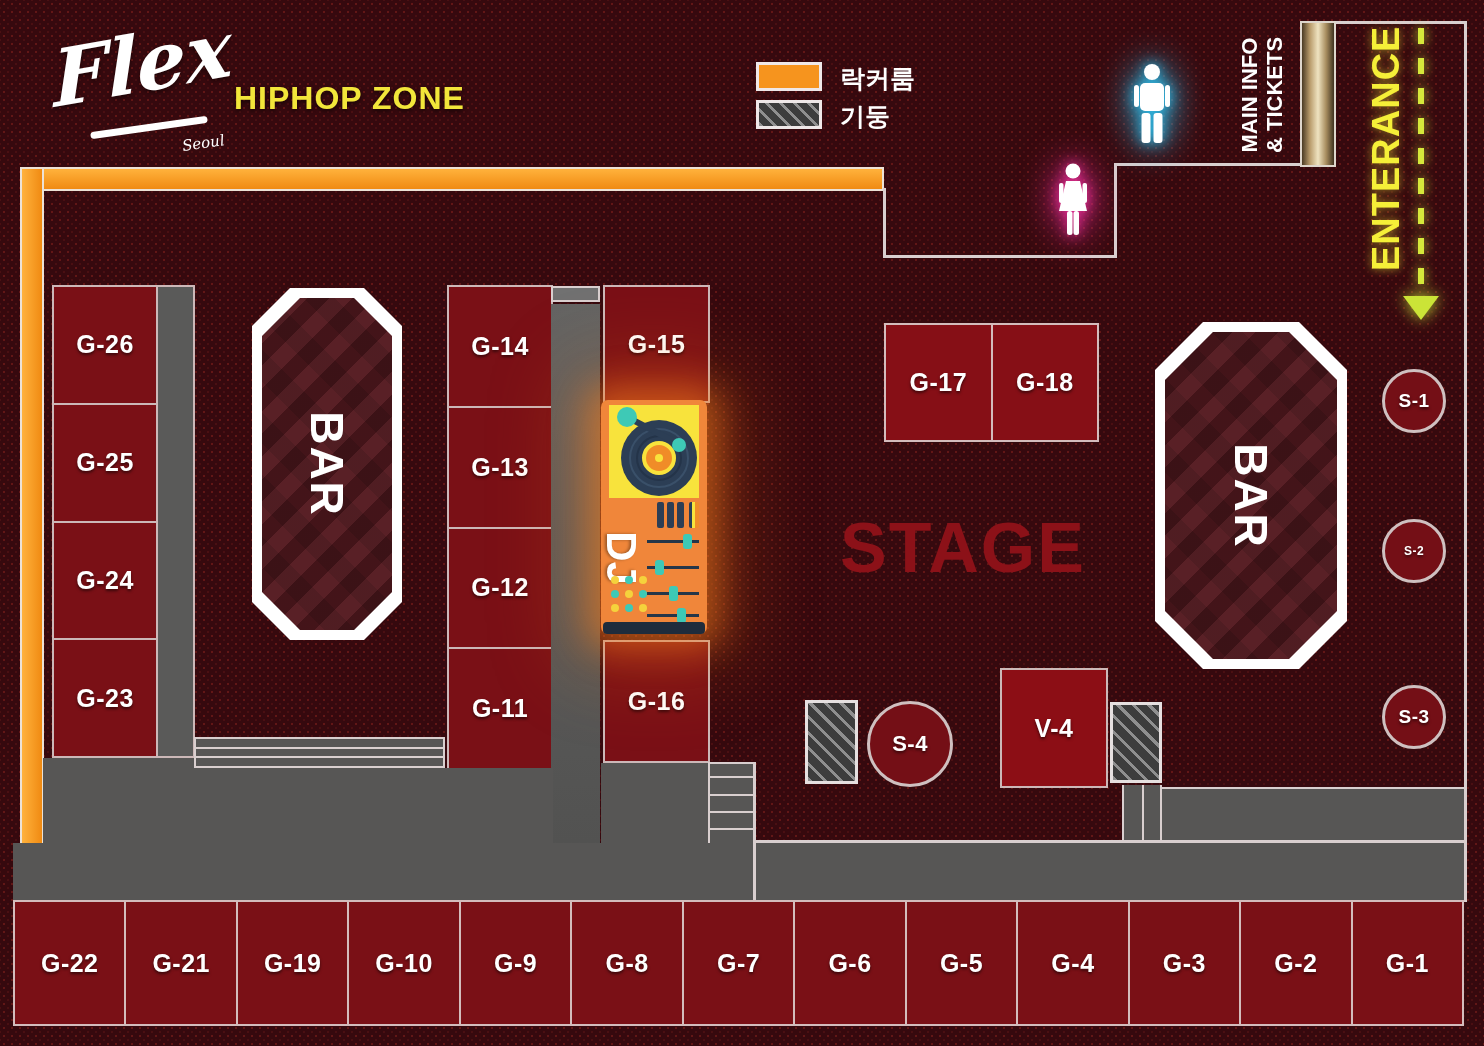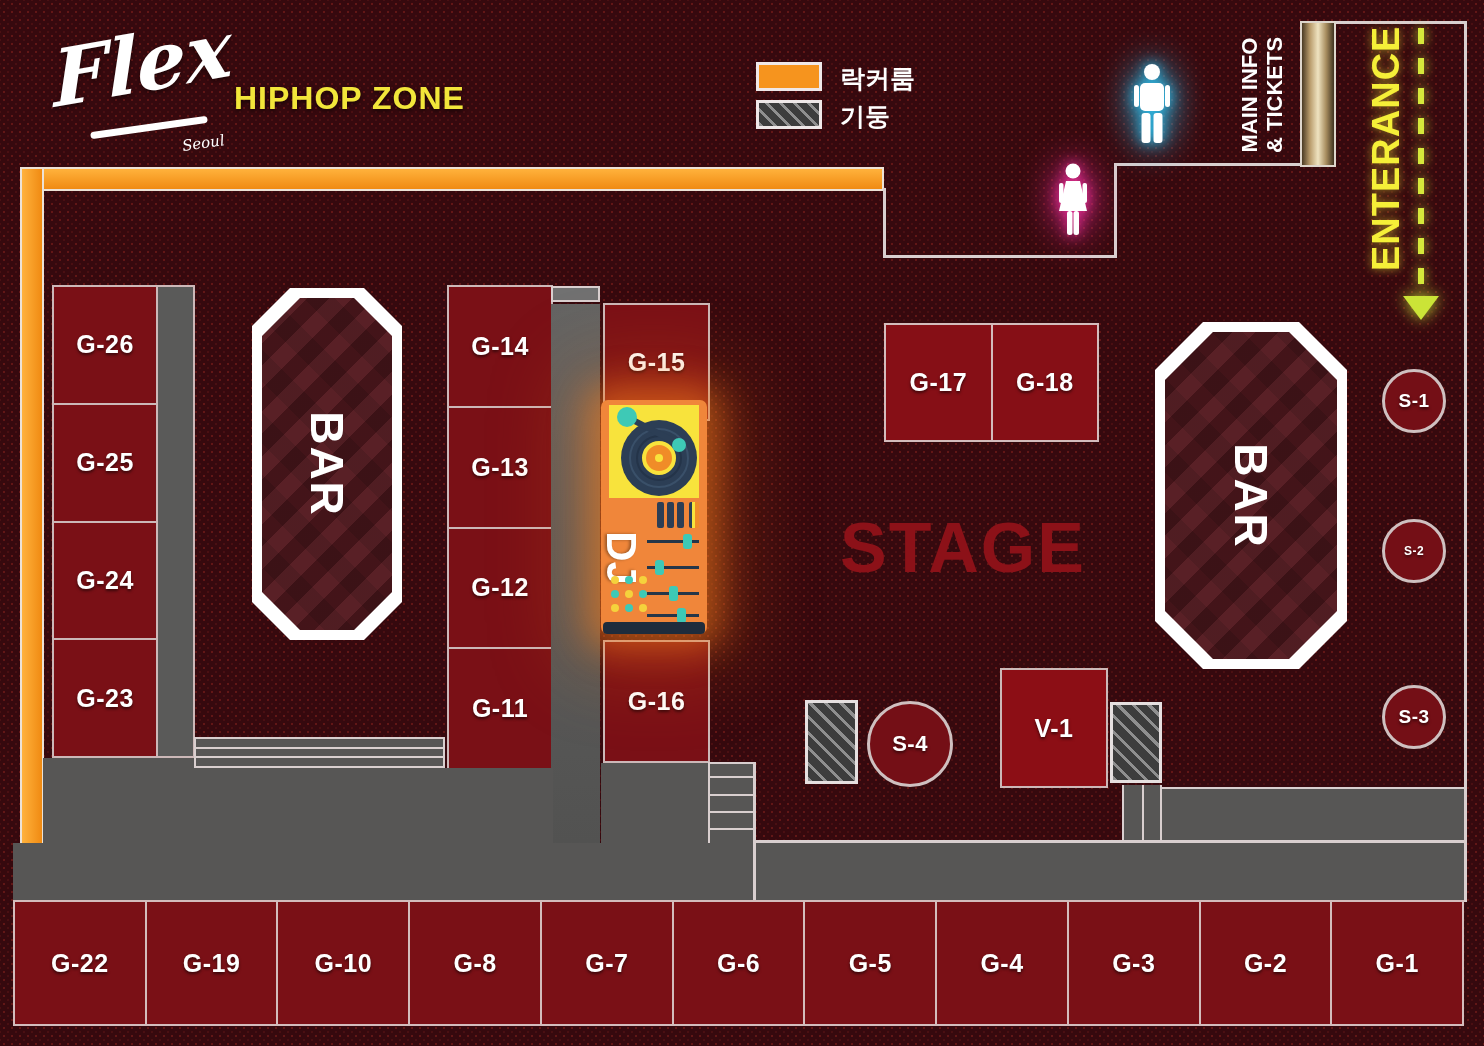--- a/index.html
+++ b/index.html
@@ -125,21 +125,21 @@
         <span class="lbl">G-12</span>
       </div>
     <div>
         <span class="lbl">G-11</span>
       </div>
   </div>
 
   <div class="abs" style="left:551px;top:286px;width:49px;height:16px;background:#717171;border:2px solid #d9cfcf;"></div>
   <div class="abs" style="left:551px;top:304px;width:49px;height:539px;background:linear-gradient(180deg,#646463,#525251);"></div>
 
-  <div class="abs tbl" style="left:603px;top:285px;width:107px;height:118px;margin-top:18px;">
+  <div class="abs tbl" style="left:603px;top:285px;width:107px;height:118px;">
     <span class="lbl">G-15</span>
     </div>
   <div class="abs tbl" style="left:603px;top:640px;width:107px;height:123px;">
     <span class="lbl">G-16</span>
     </div>
 
   <div class="abs dj" style="left:601px;top:400px;width:106px;height:234px;">
     <div class="abs" style="left:8px;top:5px;width:90px;height:93px;background:#f8e33c;">
       <svg width="90" height="93" viewBox="0 0 90 93">
         <circle cx="50" cy="53" r="38" fill="#2c3e55"></circle>
@@ -198,21 +198,21 @@
       </div>
   </div>
 
   <div class="abs" style="left:840px;top:508px;width:225px;text-align:center;font-size:70px;font-weight:bold;color:#8c1118;letter-spacing:2px;">STAGE</div>
 
   <div class="abs hatch" style="left:805px;top:700px;width:53px;height:84px;"></div>
   <div class="abs circ" style="left:867px;top:701px;width:86px;height:86px;">
     <span class="lbl" style="font-size:22px;">S-4</span>
     </div>
   <div class="abs tbl" style="left:1000px;top:668px;width:108px;height:120px;background:#8c0e15;">
-    <span class="lbl">V-1</span>
+    <span class="lbl">V-4</span>
     </div>
   <div class="abs hatch" style="left:1110px;top:702px;width:52px;height:81px;"></div>
 
   <div class="abs oct octR" style="left:1155px;top:322px;width:192px;height:347px;">
     <div class="octR octin"></div>
     <span class="barlbl">BAR</span>
   </div>
 
   <div class="abs circ" style="left:1382px;top:369px;width:64px;height:64px;">
     <span class="lbl" style="font-size:19px;">S-1</span>
@@ -244,26 +244,32 @@
   <div class="abs walk" style="left:1162px;top:787px;width:302px;height:56px;border-top:2px solid #d9cfcf;"></div>
   <div class="abs wline" style="left:755px;top:840px;width:709px;height:3px;"></div>
   <div class="abs walk" style="left:13px;top:843px;width:1451px;height:57px;"></div>
   <div class="abs wline" style="left:753px;top:762px;width:3px;height:140px;"></div>
 
   <div class="abs rowgrp" style="left:13px;top:900px;width:1451px;height:126px;">
     <div>
         <span class="lbl">G-22</span>
       </div>
     <div>
+        <span class="lbl">G-21</span>
+      </div>
+    <div>
         <span class="lbl">G-19</span>
       </div>
     <div>
         <span class="lbl">G-10</span>
       </div>
     <div>
+        <span class="lbl">G-9</span>
+      </div>
+    <div>
         <span class="lbl">G-8</span>
       </div>
     <div>
         <span class="lbl">G-7</span>
       </div>
     <div>
         <span class="lbl">G-6</span>
       </div>
     <div>
         <span class="lbl">G-5</span>

